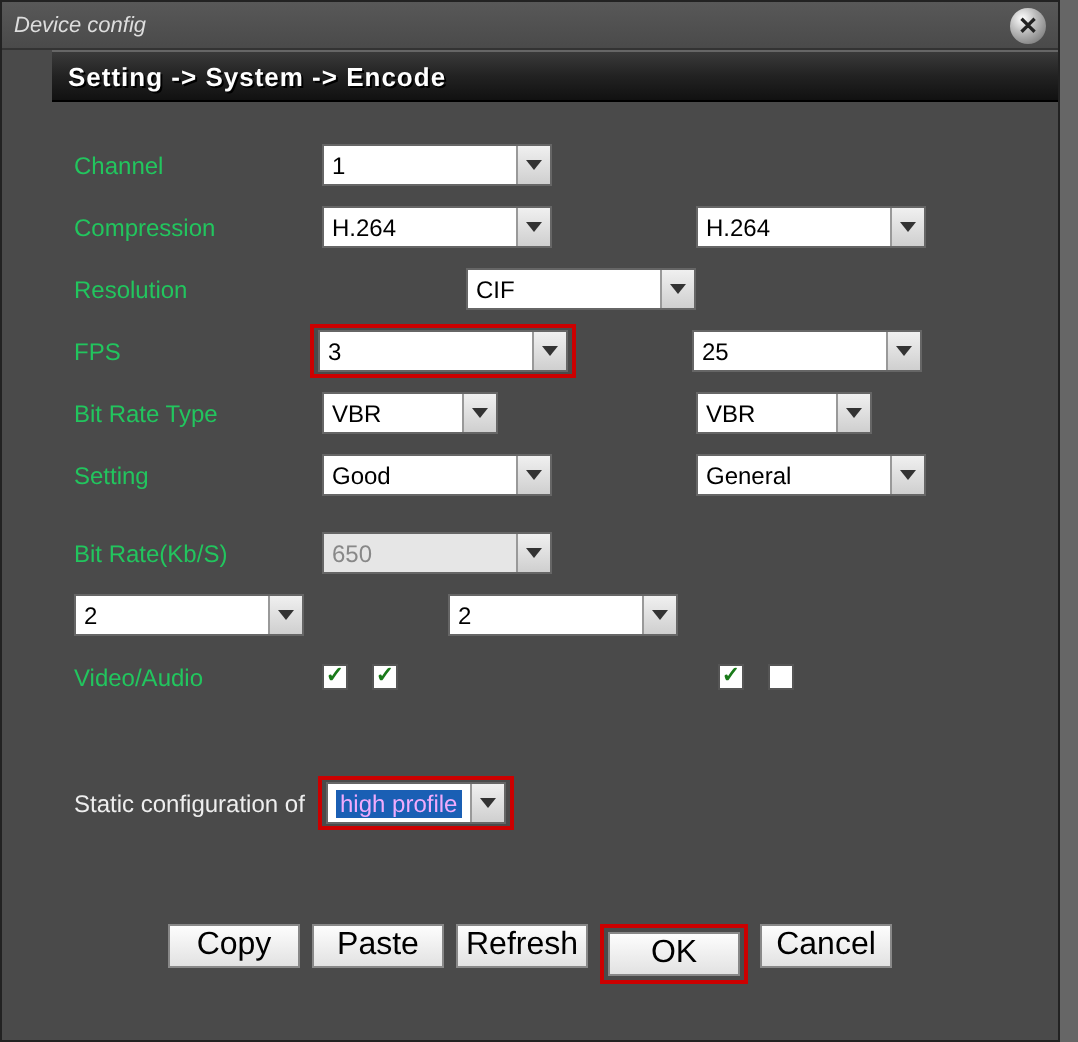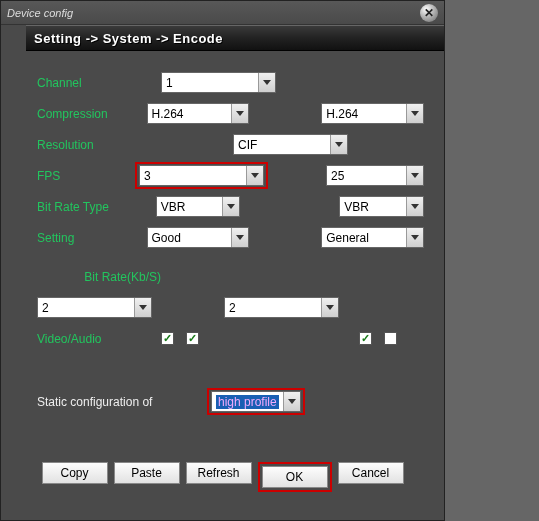--- a/index.html
+++ b/index.html
@@ -4,21 +4,21 @@
 <style>
   * { box-sizing: border-box; }
   body {
     margin: 0;
     background: #666;
     font-family: Arial, sans-serif;
     font-size: 12px;
     color: #fff;
   }
   .window {
-    width: 445px;
+    width: 530px;
     height: 521px;
     background: #4a4a4a;
     border: 1px solid #222;
     position: relative;
   }
   .titlebar {
     height: 24px;
     background: linear-gradient(#585858, #4a4a4a);
     display: flex;
     align-items: center;
@@ -59,21 +59,21 @@
   }
   .content {
     padding: 20px 20px 10px 36px;
   }
   .row {
     display: flex;
     align-items: center;
     margin-bottom: 8px;
     height: 23px;
   }
-  .row.gap-before { margin-top: 16px; text-align: right; }
+  .row.gap-before { margin-top: 16px; }
   .label {
     width: 124px;
     color: #22c55e;
     font-size: 12px;
   }
   .label-wide {
     width: 126px;
     color: #eee;
     font-size: 12px;
   }
@@ -148,21 +148,21 @@
     position: absolute;
     bottom: 28px;
     left: 0; right: 0;
   }
   .btn {
     min-width: 66px;
     height: 22px;
     background: linear-gradient(#fdfdfd, #e2e2e2);
     border: 1px solid #888;
     color: #000;
-    font-size: 12px;
+    font-size: 16px;
     display: flex;
     align-items: center;
     justify-content: center;
     cursor: pointer;
   }
   .redwrap {
     border: 2px solid #cc0000;
     padding: 2px;
   }
 </style>
@@ -243,20 +243,24 @@
         <span class="select-arrow"></span>
       </div>
       <div class="select col2">
         <span class="select-value">General</span>
         <span class="select-arrow"></span>
       </div>
     </div>
 
     <div class="row gap-before">
       <span class="label">Bit Rate(Kb/S)</span>
+      <div class="select disabled">
+        <span class="select-value">650</span>
+        <span class="select-arrow"></span>
+      </div>
     </div>
 
     <div class="row">
       <div class="select">
         <span class="select-value">2</span>
         <span class="select-arrow"></span>
       </div>
       <div class="select col2">
         <span class="select-value">2</span>
         <span class="select-arrow"></span>
@@ -265,21 +269,21 @@
 
     <div class="row">
       <span class="label">Video/Audio</span>
       <span class="checkbox checked"></span>
       <span class="checkbox checked"></span>
       <span style="width:148px;"></span>
       <span class="checkbox checked"></span>
       <span class="checkbox"></span>
     </div>
 
-    <div class="row" style="margin-top:40px;gap:48px;">
+    <div class="row" style="margin-top:40px;">
       <span class="label-wide">Static configuration of</span>
       <span class="redbox" style="margin-left:-4px;">
         <div class="select highlight" style="width:90px;">
           <span class="select-value">high profile</span>
           <span class="select-arrow"></span>
         </div>
       </span>
     </div>
 
   </div>

